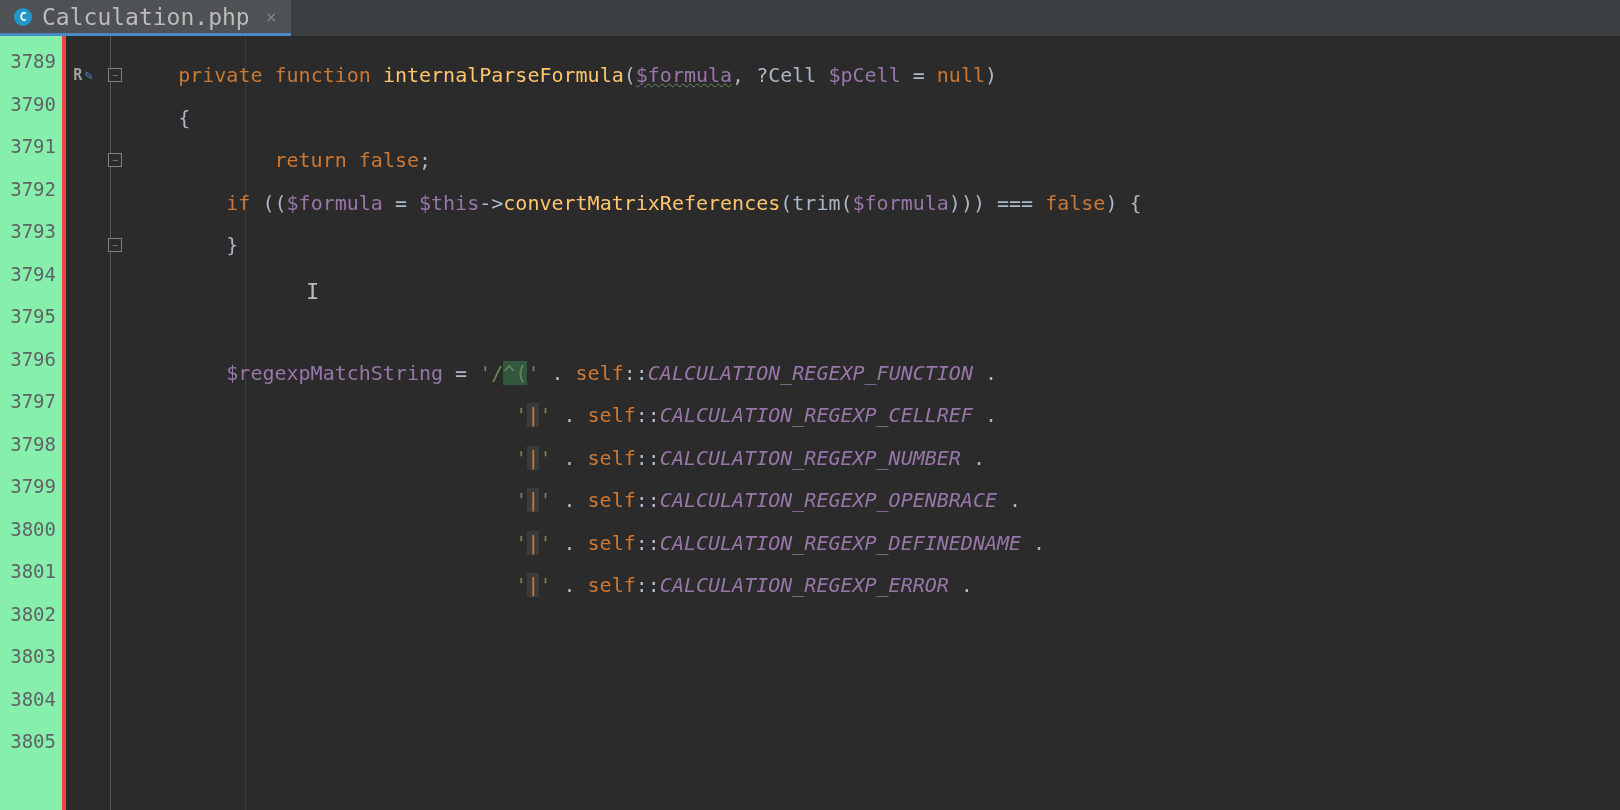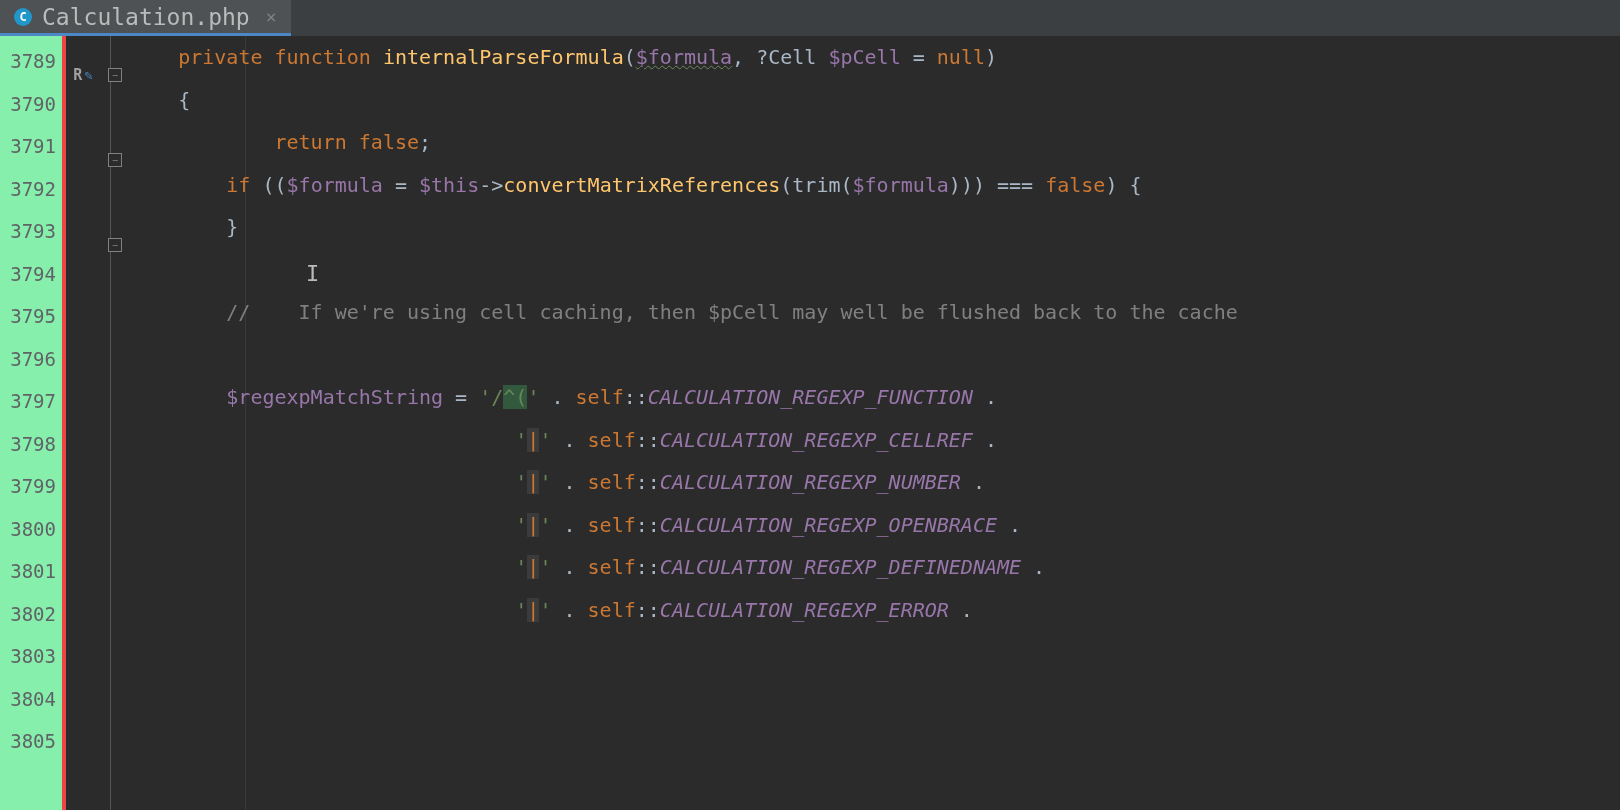--- a/index.html
+++ b/index.html
@@ -111,20 +111,21 @@
   font-size: 10px;
   color: #808080;
   display: flex;
   align-items: center;
   justify-content: center;
   z-index: 2;
   cursor: pointer;
 }
 .code {
   flex: 1;
+  padding-top: 18px;
   position: relative;
   overflow: hidden;
 }
 .indent-guide {
   position: absolute;
   top: 0;
   bottom: 0;
   width: 1px;
   background: #3a3a3a;
 }
@@ -209,21 +210,20 @@
 
   <div class="code">
     <div class="indent-guide" style="left:115px"></div>
 
     <div class="code-line">    <span class="kw">private</span> <span class="kw">function</span> <span class="fn">internalParseFormula</span><span>(</span><span class="var underline-squiggly">$formula</span><span>, </span><span>?Cell </span><span class="var">$pCell</span><span> = </span><span class="kw">null</span><span>)</span></div>
     <div class="code-line">    <span>{</span></div>
     <div class="code-line">            <span class="kw">return</span><span> </span><span class="kw">false</span><span>;</span></div>
     <div class="code-line">        <span class="kw">if</span><span> ((</span><span class="var">$formula</span><span> = </span><span class="var">$this</span><span>-&gt;</span><span class="fn">convertMatrixReferences</span><span>(trim(</span><span class="var">$formula</span><span>))) === </span><span class="kw">false</span><span>) {</span></div>
     <div class="code-line">        <span>}</span></div>
     <div class="code-line"><span class="text-cursor" style="left:176px;top:4px">I</span></div>
-    <div class="code-line">        <span class="cmt">//    If we're using cell caching, then $pCell may well be flushed back to the cache</span></div>
     <div class="code-line"></div>
     <div class="code-line">        <span class="var">$regexpMatchString</span><span> = </span><span class="str">'/</span><span class="str caret-hl">^(</span><span class="str">'</span><span> . </span><span class="self">self</span><span>::</span><span class="const">CALCULATION_REGEXP_FUNCTION</span><span> .</span></div>
     <div class="code-line">                                <span class="str">'</span><span class="pipe-hl">|</span><span class="str">'</span><span> . </span><span class="self">self</span><span>::</span><span class="const">CALCULATION_REGEXP_CELLREF</span><span> .</span></div>
     <div class="code-line">                                <span class="str">'</span><span class="pipe-hl">|</span><span class="str">'</span><span> . </span><span class="self">self</span><span>::</span><span class="const">CALCULATION_REGEXP_NUMBER</span><span> .</span></div>
     <div class="code-line">                                <span class="str">'</span><span class="pipe-hl">|</span><span class="str">'</span><span> . </span><span class="self">self</span><span>::</span><span class="const">CALCULATION_REGEXP_OPENBRACE</span><span> .</span></div>
     <div class="code-line">                                <span class="str">'</span><span class="pipe-hl">|</span><span class="str">'</span><span> . </span><span class="self">self</span><span>::</span><span class="const">CALCULATION_REGEXP_DEFINEDNAME</span><span> .</span></div>
     <div class="code-line">                                <span class="str">'</span><span class="pipe-hl">|</span><span class="str">'</span><span> . </span><span class="self">self</span><span>::</span><span class="const">CALCULATION_REGEXP_ERROR</span><span> .</span></div>
   </div>
 </div>
 

